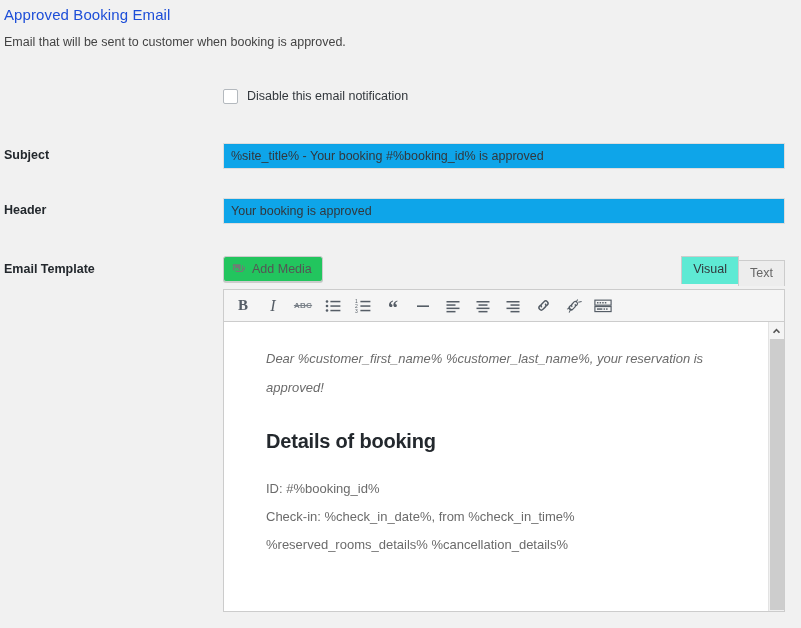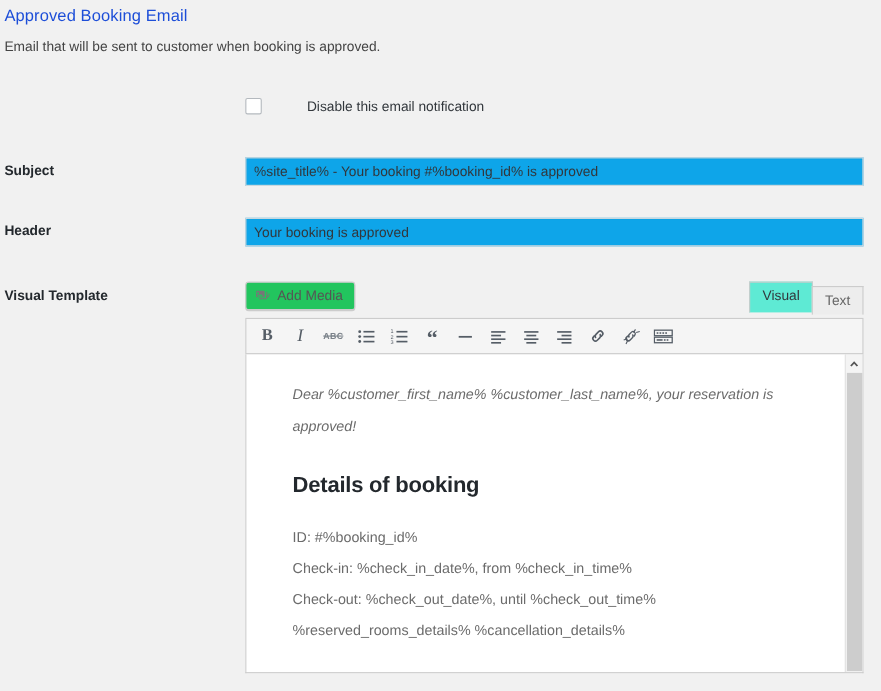--- a/index.html
+++ b/index.html
@@ -50,22 +50,20 @@
   .row-field {
     position: absolute;
     left: 223px;
     top: 0;
   }
 
   
   #disable-row { top: 89px; }
   .checkbox-wrap {
     display: flex;
-    align-items: center;
-    gap: 32px;
   }
   .wp-checkbox {
     width: 15px;
     height: 15px;
     box-sizing: border-box;
     border: 1px solid #b4b9be;
     background: #fff;
     border-radius: 2px;
     flex: 0 0 auto;
     cursor: pointer;
@@ -294,21 +292,21 @@
 </div>
 
 <div class="form-row" id="header-row">
   <div class="row-label">Header</div>
   <div class="row-field">
     <input class="wp-input" type="text" value="Your booking is approved" style="">
   </div>
 </div>
 
 <div class="form-row" id="template-row">
-  <div class="row-label">Visual Template</div>
+  <div class="row-label">Email Template</div>
   <div class="row-field">
     <div class="editor-wrap">
 
       <div class="media-bar">
         <div class="add-media-btn">
           <span class="media-icon">
             <svg width="14" height="14" viewBox="0 0 20 20" aria-hidden="true">
               <path fill="#777" d="M2.2 3.3h9.1c.55 0 1 .45 1 1v6.6c0 .55-.45 1-1 1H2.2c-.55 0-1-.45-1-1V4.3c0-.55.45-1 1-1zm1.3 2.1a1.3 1.3 0 1 0 0 2.6 1.3 1.3 0 0 0 0-2.6zm-1.3 5.5h8.1L7.6 7.9 6 9.6 4.3 8.3l-2.1 2.6z"></path>
               <path fill="#777" d="M14.3 4.6h1.3v8.1c0 .9-.72 1.6-1.6 1.6H5.2v-1.3h8.6c.28 0 .5-.22.5-.5V4.6z"></path>
               <path fill="#777" d="M17.1 6.8h1.3v2.9c0 .3-.1.6-.35.78-.25.2-.58.25-.87.15l-.68-.23v-.9l.6.2V6.8z"></path>
@@ -430,21 +428,20 @@
         </div>
       </div>
 
       <div class="editor-body">
         <div class="editor-content">
           <p class="ed-p intro">Dear %customer_first_name% %customer_last_name%, your reservation is approved!</p>
           <h2 class="ed-h2">Details of booking</h2>
           <div class="ed-lines">
             <p class="ed-p">ID: #%booking_id%</p>
             <p class="ed-p">Check-in: %check_in_date%, from %check_in_time%</p>
-            <p class="ed-p">Check-out: %check_out_date%, until %check_out_time%</p>
             <p class="ed-p">%reserved_rooms_details% %cancellation_details%</p>
           </div>
         </div>
 
         <div class="ed-scrollbar">
           <div class="sb-arrow">
             <svg width="9" height="7" viewBox="0 0 10 7" aria-hidden="true">
               <path d="M5 1.2 9 5.4 7.6 6.5 5 3.7 2.4 6.5 1 5.4z" fill="#555"></path>
             </svg>
           </div>

